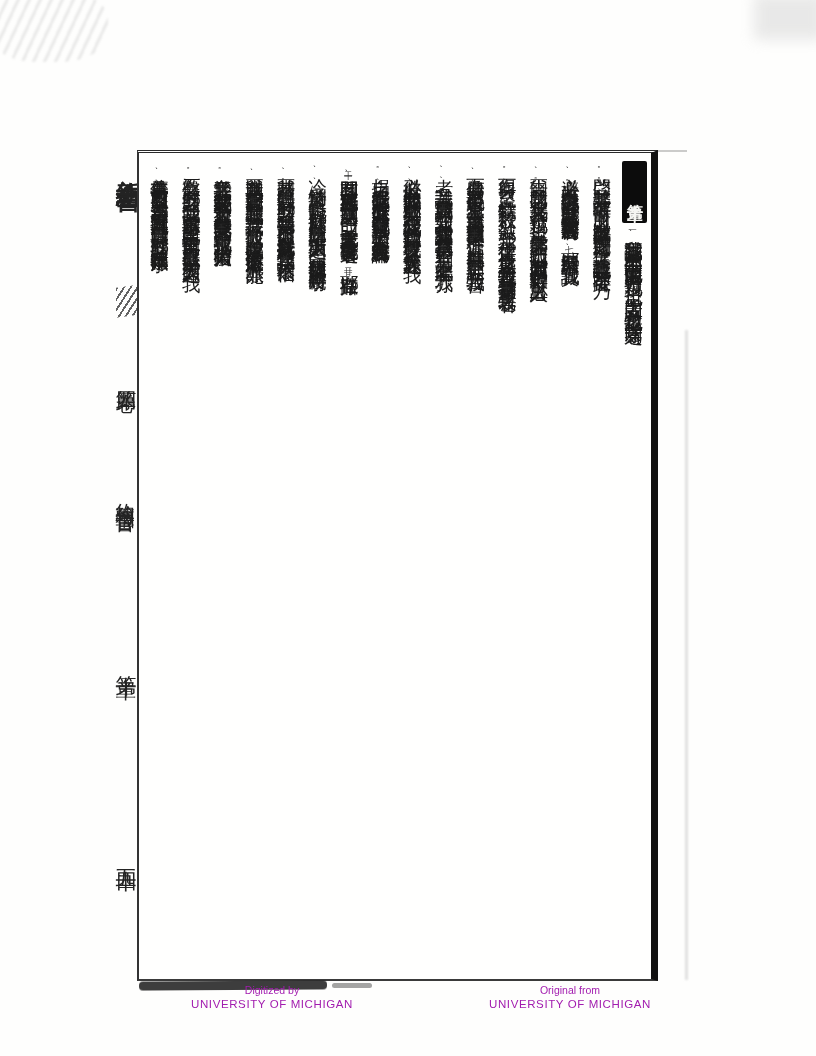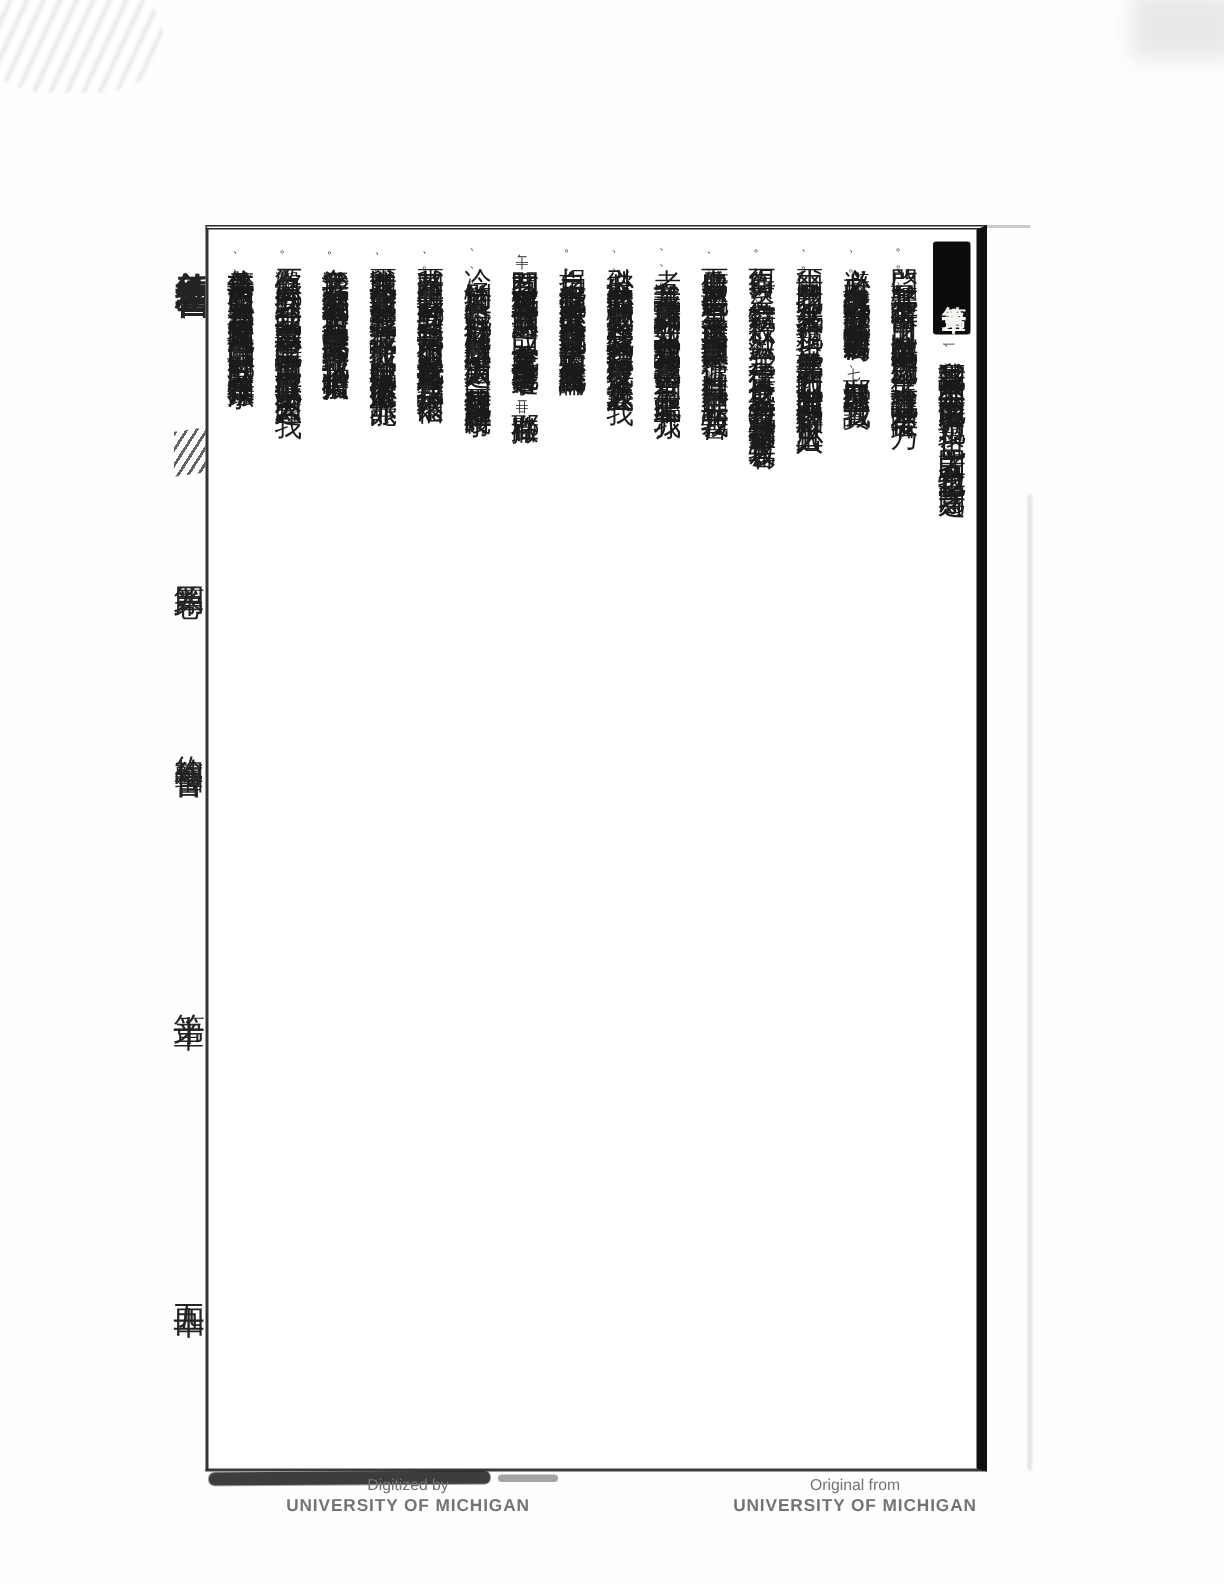--- a/index.html
+++ b/index.html
@@ -68,24 +68,24 @@
     opacity:.30;filter:blur(1px);border-radius:40%;}
   .art-tr{right:-8px;top:-6px;width:70px;height:46px;background:#cfcfcf;opacity:.45;filter:blur(7px);}
   .art-bl{left:139px;top:981px;width:188px;height:9px;background:#1c1c1c;opacity:.85;
     border-radius:4px;transform:rotate(-.35deg);filter:blur(.4px);}
   .art-bl2{left:332px;top:983px;width:40px;height:5px;background:#4a4a4a;opacity:.5;border-radius:3px;}
   .page-edge{left:685px;top:330px;width:3px;height:650px;background:#c9c9c9;opacity:.55;filter:blur(1px);}
   .top-edge{left:658px;top:150px;width:29px;height:2px;background:#a9a9a9;opacity:.6;}
   
   .footer-cap{
     position:absolute;top:984px;width:260px;text-align:center;
-    font-family:"Liberation Sans", sans-serif;color:#737373;
+    font-family:"Liberation Sans", sans-serif;color:#a21caf;
   }
   .footer-cap .l1{font-size:10.5px;margin-bottom:2px;}
-  .footer-cap .l2{font-size:11.5px;letter-spacing:.6px;font-weight:bold;}
+  .footer-cap .l2{font-size:11.5px;letter-spacing:.6px;}
   .cap-left{left:142px;}
   .cap-right{left:440px;}
 </style>
 </head>
 <body>
 
 <div class="art art-tl"></div>
 <div class="art art-tr"></div>
 <div class="art page-edge"></div>
 <div class="art top-edge"></div>

